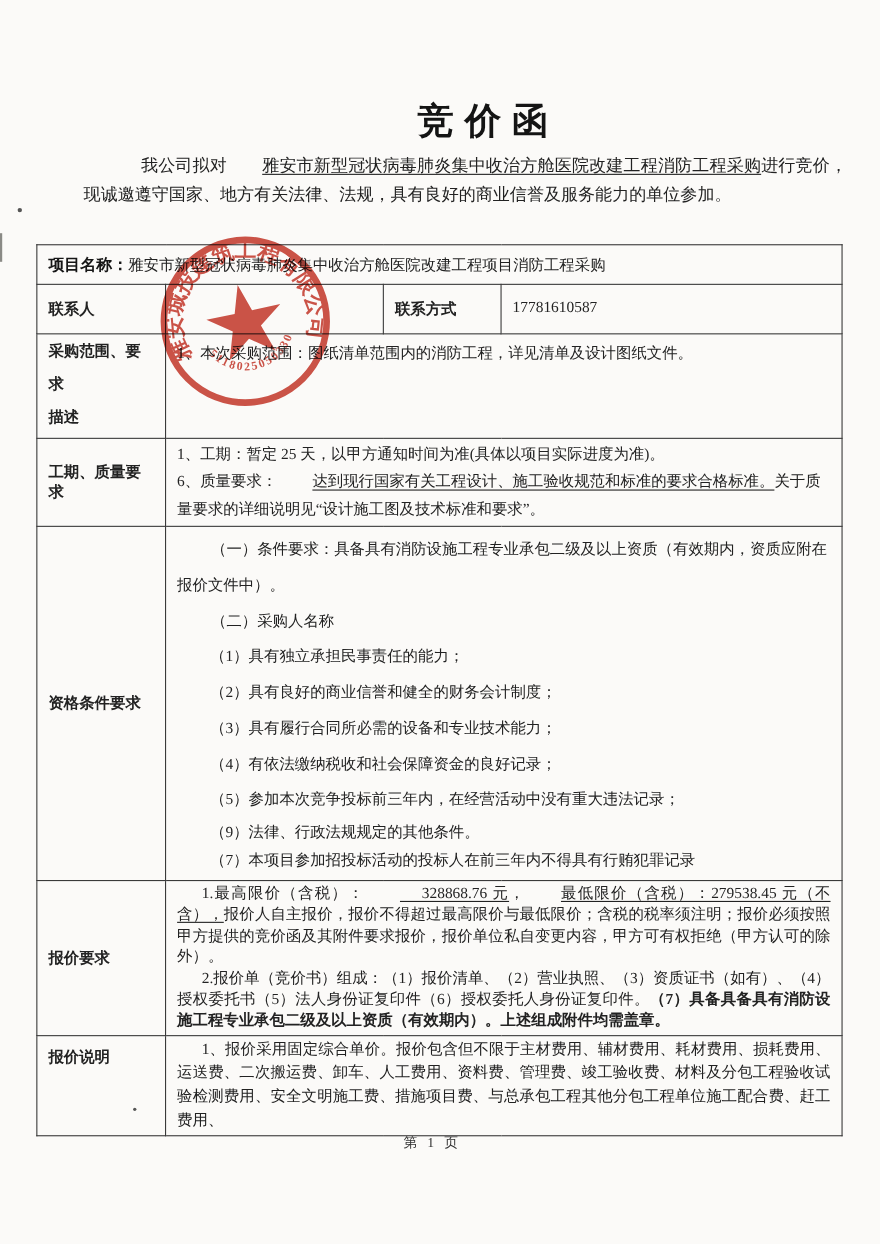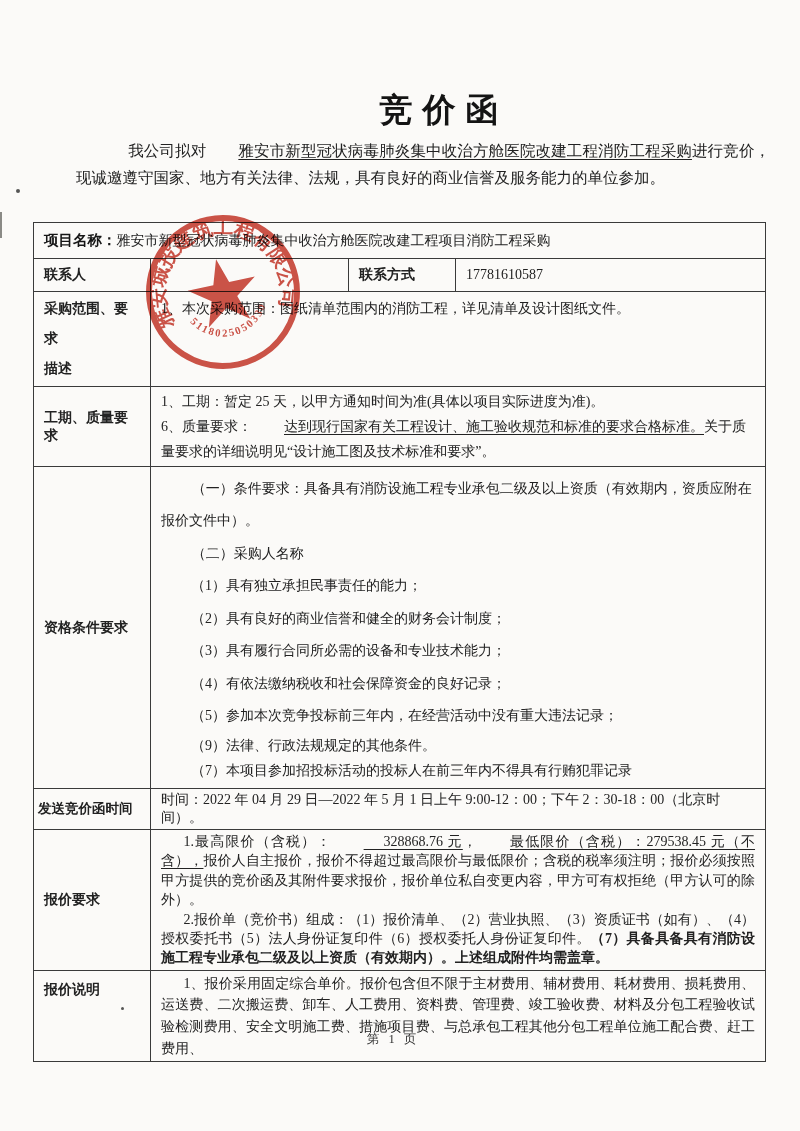--- a/index.html
+++ b/index.html
@@ -60,21 +60,21 @@
   <colgroup>
       <col style="width:117px">
       <col style="width:198px">
       <col style="width:107px">
       <col style="width:310px">
     </colgroup>
   <tbody>
       <tr style="height:36px">
     <td colspan="4"><span class="inline-lbl">项目名称：</span><span>雅安市新型冠状病毒肺炎集中收治方舱医院改建工程项目消防工程采购</span></td>
   </tr>
-  <tr style="height:33px">
+  <tr style="height:45px">
     <td class="lbl">联系人</td>
     <td></td>
     <td class="lbl">联系方式</td>
     <td>17781610587</td>
   </tr>
   <tr style="height:70px">
     <td class="lbl" style="vertical-align:middle;line-height:30px;">
       <div>采购范围、要求</div>
       <div>描述</div>
     </td>
@@ -93,24 +93,20 @@
       <div class="q-head">（一）条件要求：具备具有消防设施工程专业承包二级及以上资质（有效期内，资质应附在报价文件中）。</div>
       <div class="q-head">（二）采购人名称</div>
       <div class="q-item">（1）具有独立承担民事责任的能力；</div>
       <div class="q-item">（2）具有良好的商业信誉和健全的财务会计制度；</div>
       <div class="q-item">（3）具有履行合同所必需的设备和专业技术能力；</div>
       <div class="q-item">（4）有依法缴纳税收和社会保障资金的良好记录；</div>
       <div class="q-item">（5）参加本次竞争投标前三年内，在经营活动中没有重大违法记录；</div>
       <div class="q-item q-tight">（9）法律、行政法规规定的其他条件。</div>
       <div class="q-item q-tight">（7）本项目参加招投标活动的投标人在前三年内不得具有行贿犯罪记录</div>
     </td>
-  </tr>
-  <tr style="height:29px">
-    <td class="lbl" style="padding:2px 4px;font-size:13.5px;">发送竞价函时间</td>
-    <td colspan="3">时间：2022 年 04 月 29 日—2022 年 5 月 1 日上午 9:00-12：00；下午 2：30-18：00（北京时间）。</td>
   </tr>
   <tr style="height:116px">
     <td class="lbl">报价要求</td>
     <td colspan="3" class="quote">
       <p><span>1.最高限价（含税）：</span><span class="u">　 328868.76 元</span><span>，</span><span class="u">最低限价（含税）：279538.45 元（不含），</span><span>报价人自主报价，报价不得超过最高限价与最低限价；含税的税率须注明；报价必须按照甲方提供的竞价函及其附件要求报价，报价单位私自变更内容，甲方可有权拒绝（甲方认可的除外）。</span></p>
       <p><span>2.报价单（竞价书）组成：（1）报价清单、（2）营业执照、（3）资质证书（如有）、（4）授权委托书（5）法人身份证复印件（6）授权委托人身份证复印件。</span><b>（7）具备具备具有消防设施工程专业承包二级及以上资质（有效期内）。上述组成附件均需盖章。</b></p>
     </td>
   </tr>
   <tr style="height:65px">
     <td class="lbl" style="vertical-align:top;padding-top:10px;">报价说明</td>

